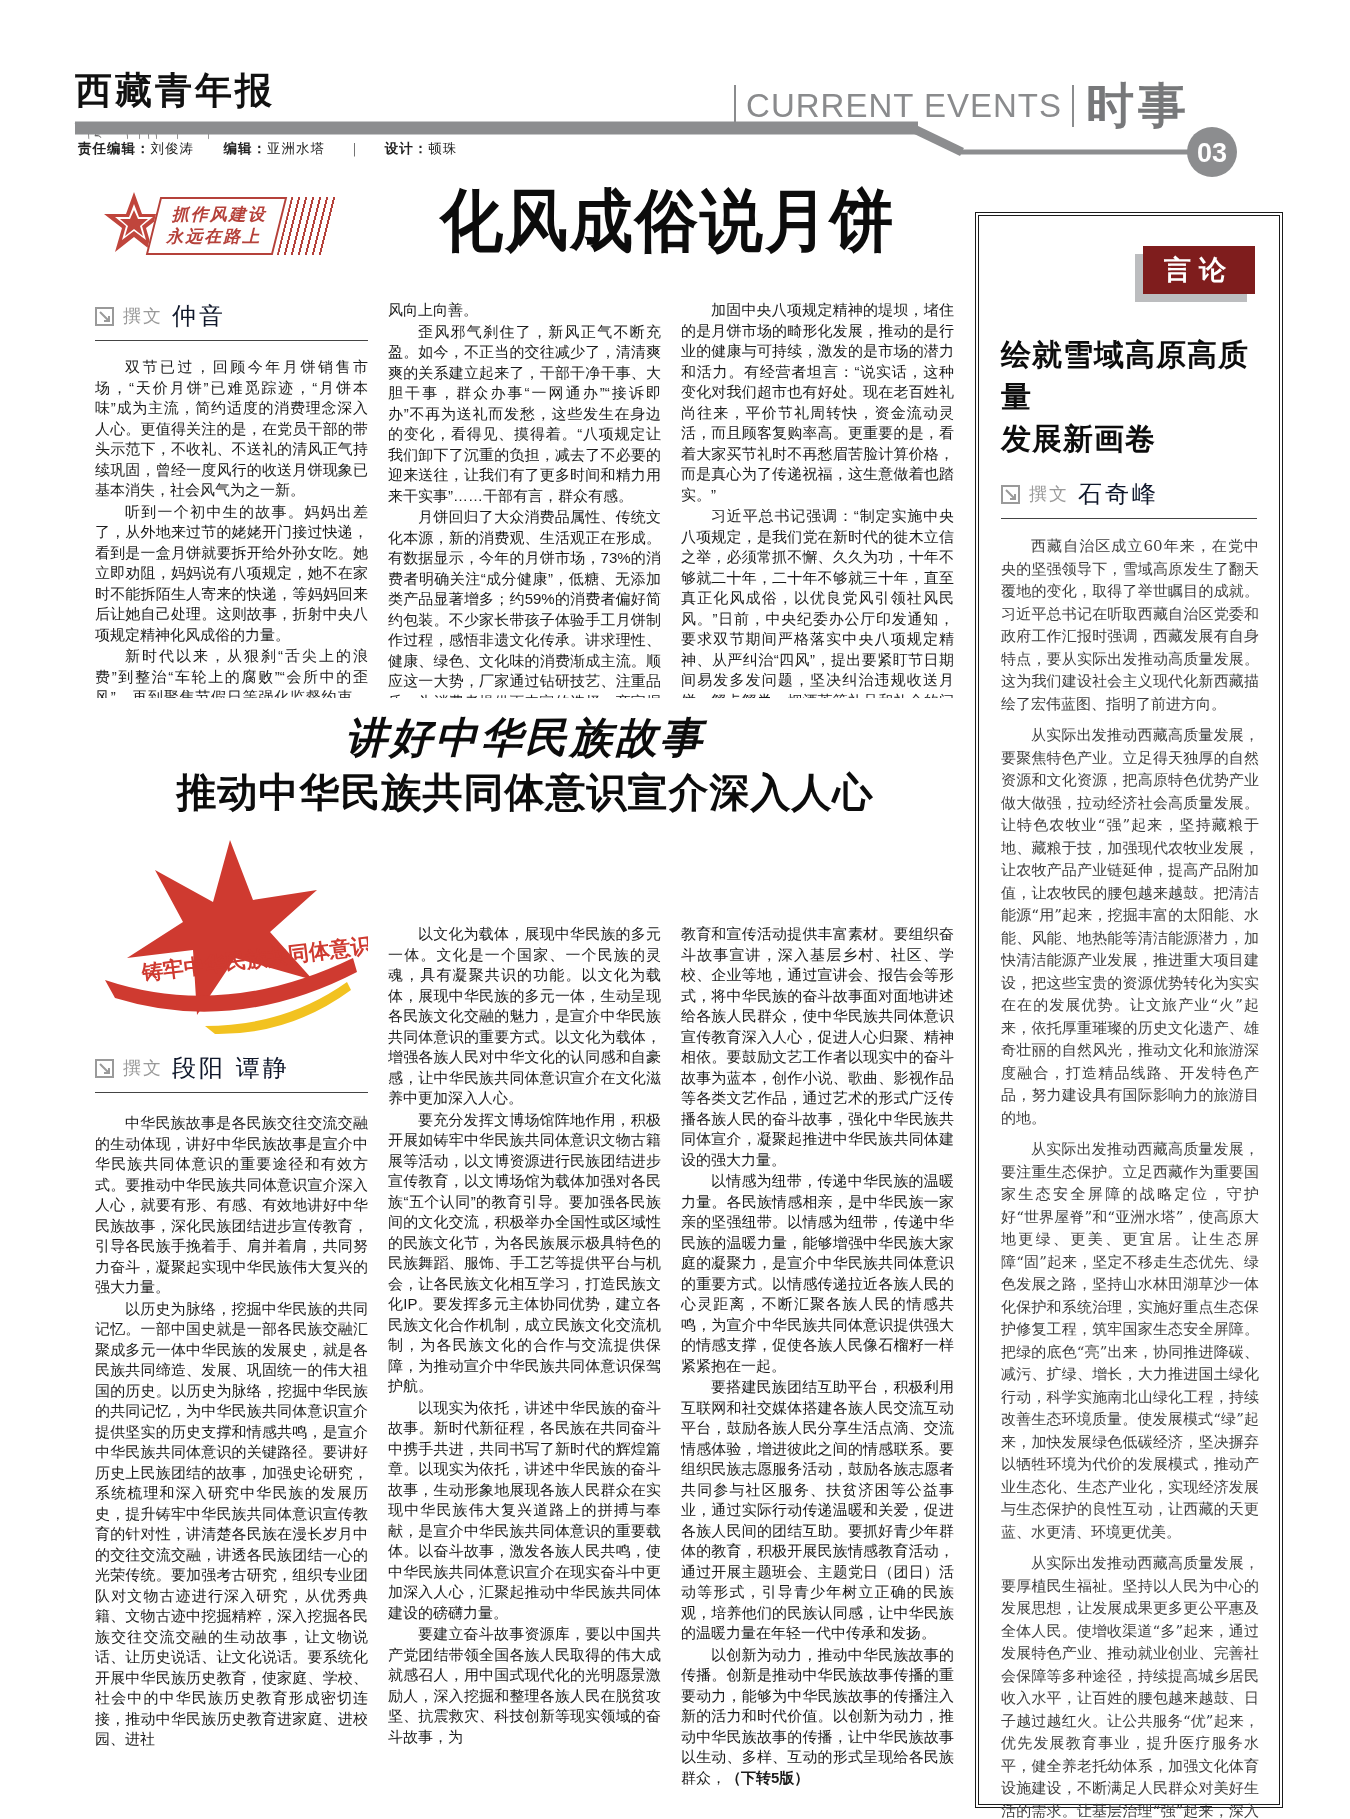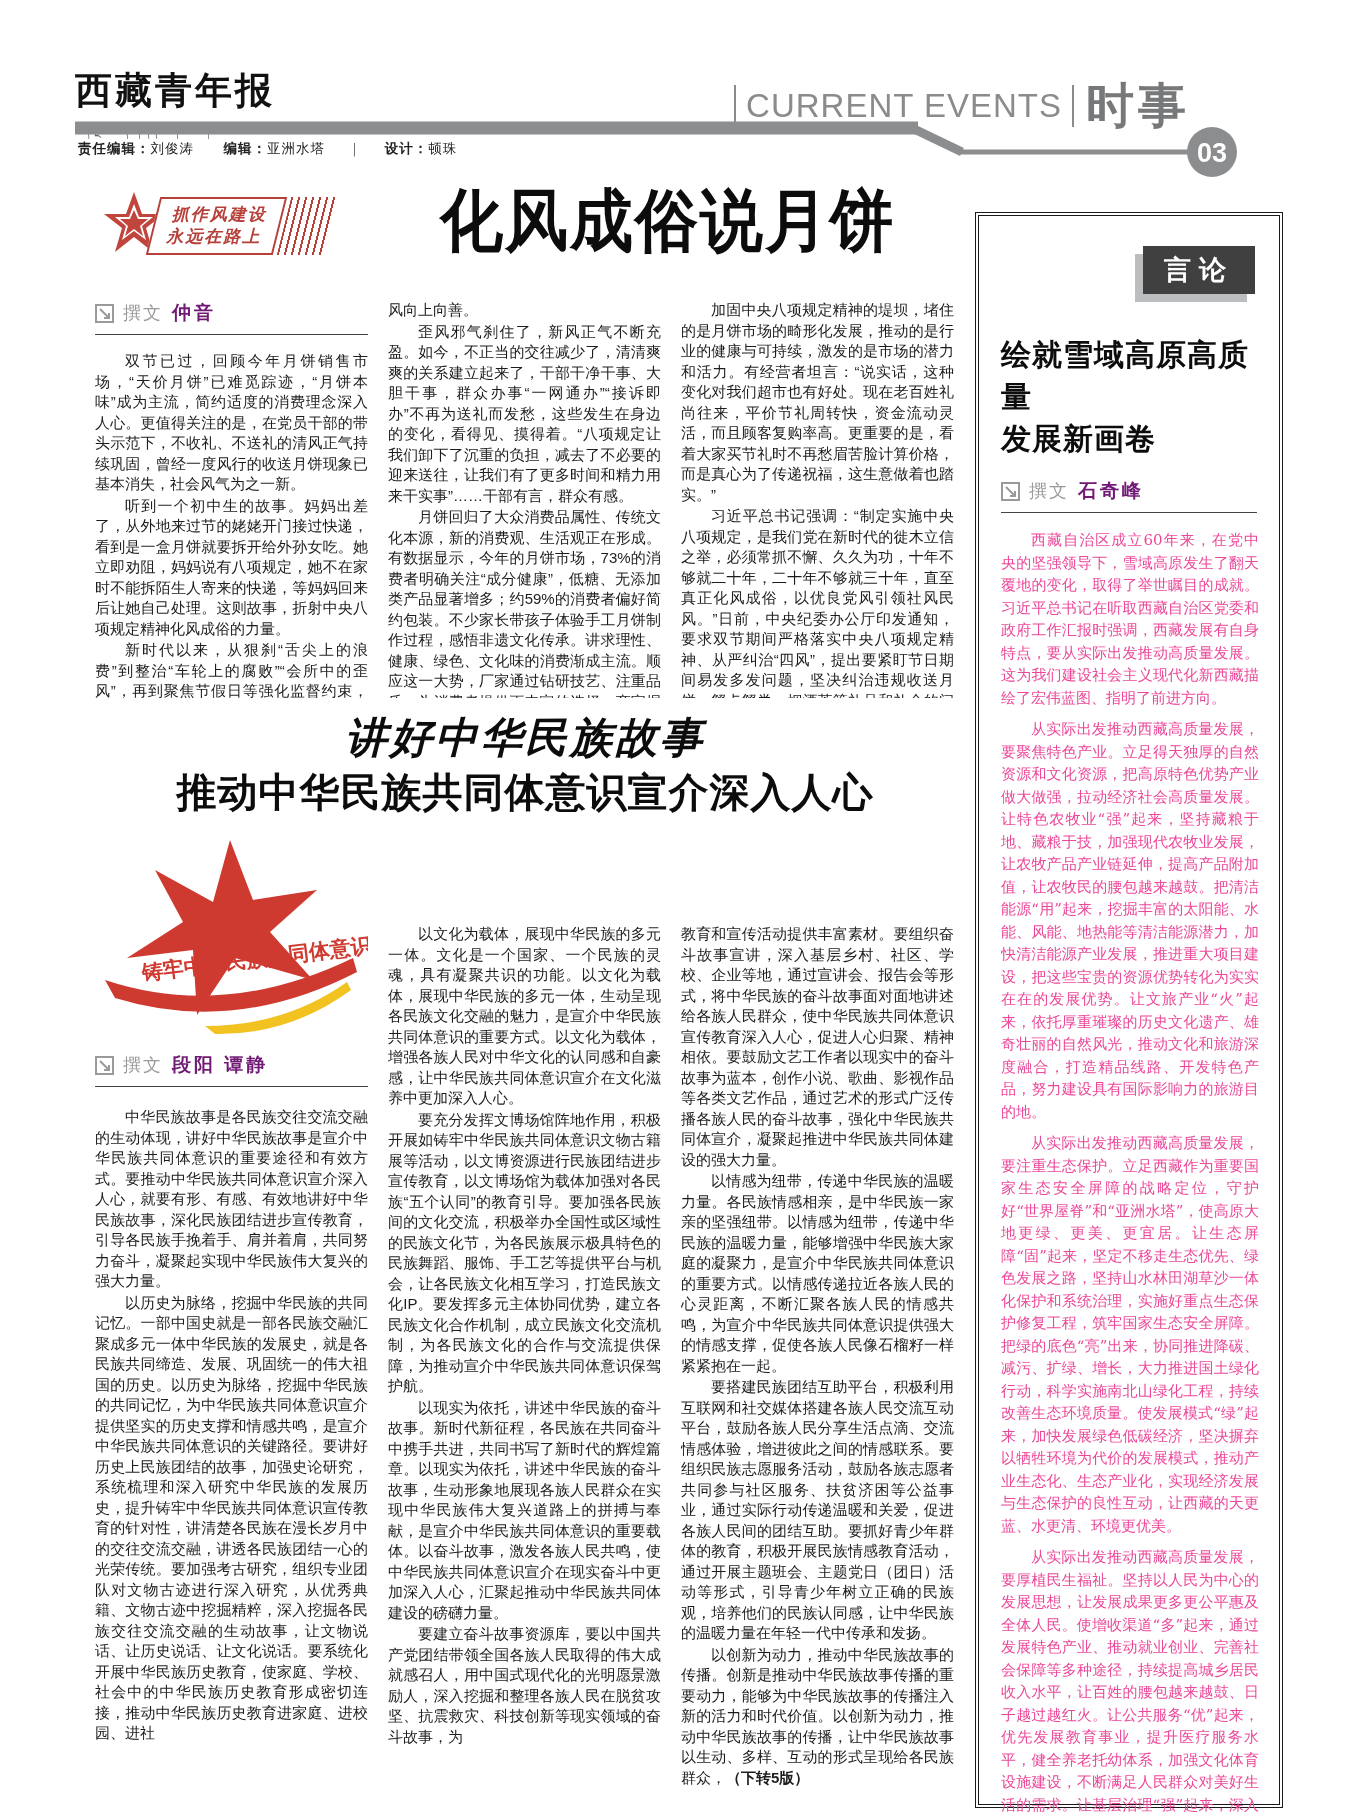--- a/index.html
+++ b/index.html
@@ -13,21 +13,21 @@
   .section-en{font-size:33px;color:#8a8b8d;letter-spacing:1px;padding:2px 10px;
               border-left:2px solid #8a8b8d;border-right:2px solid #8a8b8d;}
   .section-zh{font-size:48px;color:#77787a;font-weight:700;margin-left:12px;letter-spacing:4px;}
   .rule-svg{position:absolute;left:0;top:118px;}
   .editors{position:absolute;left:78px;top:140px;font-size:13.5px;color:#222;letter-spacing:1px;}
   .editors b{font-weight:700;}
   .editors .sep{margin:0 18px;color:#555;}
   
   .byline{display:flex;align-items:center;gap:9px;padding-bottom:8px;border-bottom:1.5px solid #444;}
   .byline .lab{color:#9a9a9a;font-size:18px;letter-spacing:2px;}
-  .byline .who{color:#701a75;font-size:19px;font-weight:700;letter-spacing:3px;}
+  .byline .who{color:#0f172a;font-size:24px;font-weight:400;letter-spacing:3px;}
   .cols{display:flex;gap:20px;}
   .col{width:273px;overflow:hidden;}
   .para{margin:0 0 0 0;font-size:15px;line-height:20.5px;text-align:justify;text-indent:2em;color:#1c1c1c;}
   .para + .para{margin-top:1px;}
   .para.cont{text-indent:0;}
   .turn{font-weight:800;white-space:nowrap;}
   
   .article1{position:absolute;left:95px;top:182px;width:860px;}
   .a1-head{position:relative;height:112px;}
   .stamp{position:absolute;left:8px;top:8px;display:flex;align-items:center;color:#b5413a;}
@@ -47,28 +47,28 @@
   .a2-title .l2{font-size:40px;letter-spacing:1px;line-height:56px;}
   .a2-cols{margin-top:4px;height:978px;}
   .a2-col1-top{height:228px;position:relative;}
   .a2-byline{margin-bottom:20px;}
   .pad-top{padding-top:100px;}
   
   .star-logo{position:absolute;left:-10px;top:6px;}
   
   .opinion{position:absolute;left:975px;top:212px;width:308px;height:1596px;
       border:4px double #1a1a1a;box-sizing:border-box;background:#fff;}
-  .op-label{position:absolute;right:24px;top:30px;width:112px;height:48px;background:#404040;
+  .op-label{position:absolute;right:24px;top:30px;width:112px;height:48px;background:#7f1d1d;
       box-shadow:-8px 8px 0 #bcbdbf;display:flex;align-items:center;justify-content:center;
       color:#fff;font-size:27px;font-weight:700;letter-spacing:8px;}
   .op-title{margin:118px 22px 0 22px;font-family:"Liberation Serif",serif;
       font-weight:900;font-size:30px;line-height:42px;color:#0d0d0d;letter-spacing:1px;}
   .op-byline{margin:18px 22px 0 22px;}
   .op-body{margin:16px 20px 0 22px;overflow:hidden;height:1290px;}
-  .op-body .para{font-family:"DejaVu Serif",serif;font-size:15px;line-height:22.5px;color:#ec4899;}
+  .op-body .para{font-family:"DejaVu Serif",serif;font-size:15px;line-height:22.5px;color:#404040;}
   .op-body .para + .para{margin-top:9px;}
 </style>
 </head>
 <body>
 
 <div class="page">
 
   <div class="masthead">
     <div class="t">西藏青年报</div>
     <div class="tb">བོད་ལྗོངས་ན་གཞོན་ཚགས་པར།</div>

